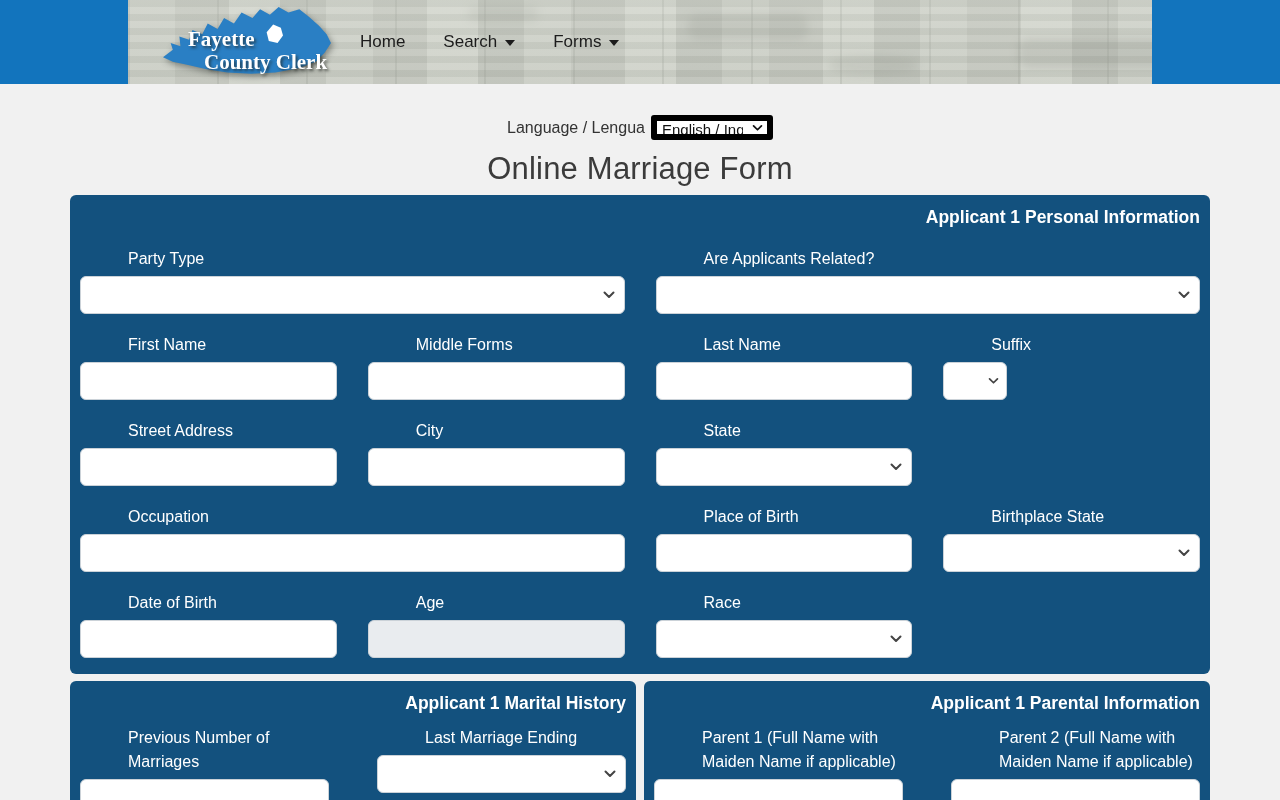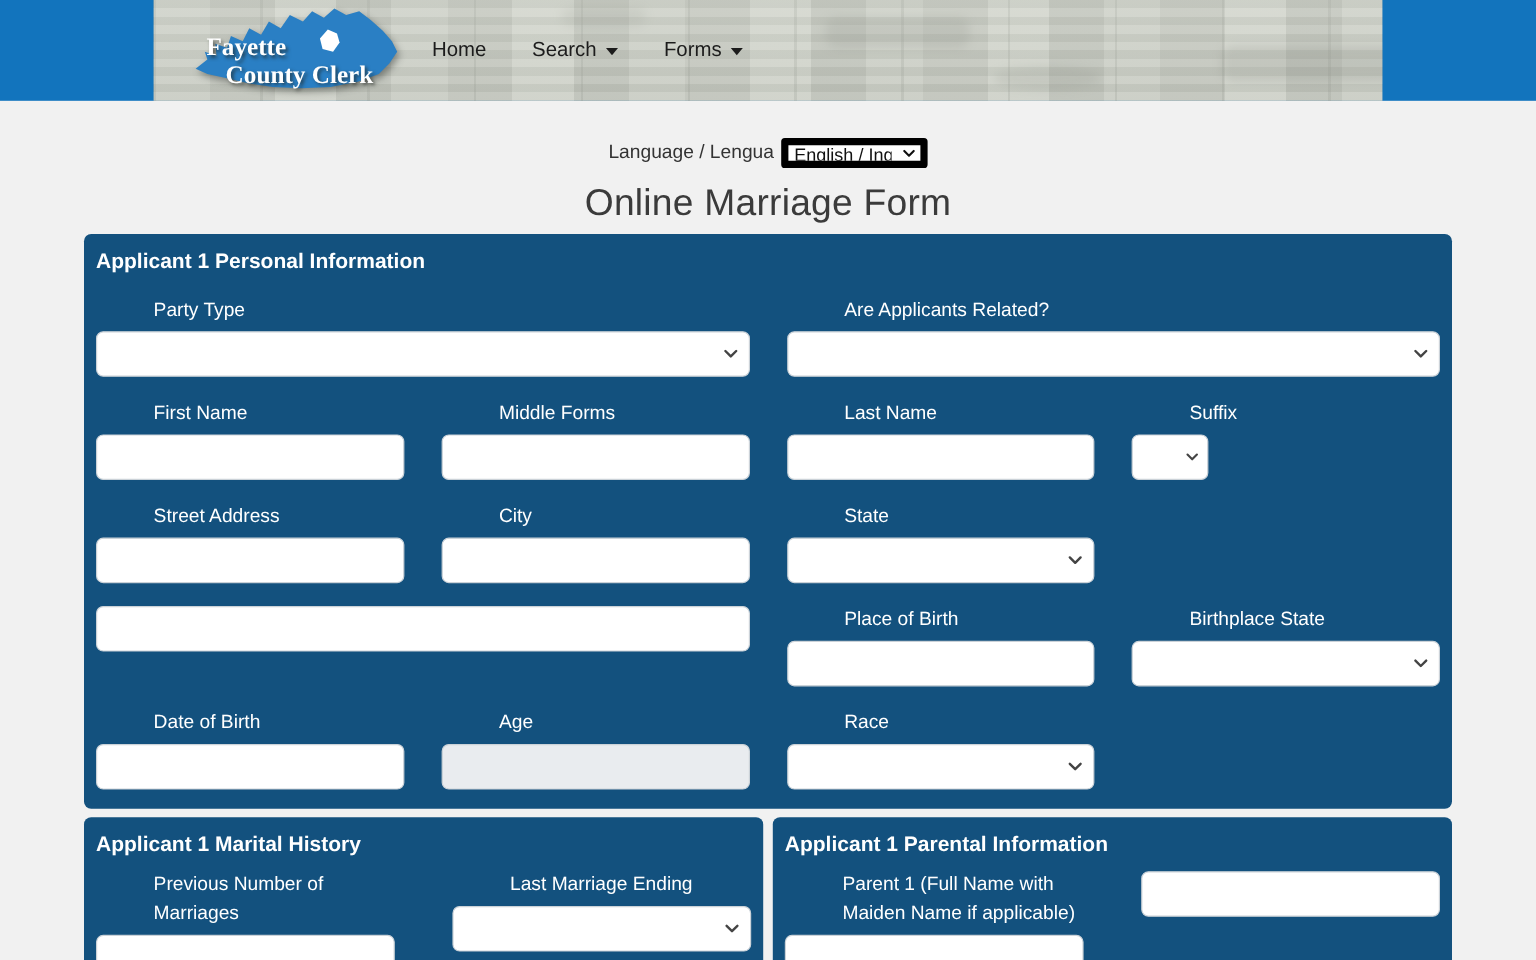--- a/index.html
+++ b/index.html
@@ -28,21 +28,21 @@
   }
   .smudge { position:absolute; filter:blur(4px); border-radius:10px; pointer-events:none; }
   .sm1 { left:560px; top:14px; width:120px; height:26px; background:rgba(96,102,92,.20); }
   .sm2 { left:890px; top:38px; width:150px; height:30px; background:rgba(90,96,88,.22); }
   .sm3 { left:700px; top:55px; width:90px; height:20px; background:rgba(100,106,96,.18); border-radius:50%; }
   .sm4 { left:340px; top:6px; width:70px; height:16px; background:rgba(104,110,100,.16); }
 
   
   .logo { position:relative; margin-left:26px; width:186px; height:76px; z-index:3; flex:0 0 auto; cursor:pointer; }
   .logo svg { position:absolute; left:0; top:2px; filter:drop-shadow(2px 3px 3px rgba(40,45,40,.45)); }
-  .logo-text { position:absolute; left:18px; top:24px; color:#fff;
+  .logo-text { position:absolute; left:34px; top:24px; color:#fff;
     font-family:"Liberation Serif","DejaVu Serif",serif; font-weight:bold;
     text-shadow:2px 2px 3px rgba(30,35,30,.65); line-height:23px; z-index:4; white-space:nowrap; }
   .logo-text .l1 { font-size:21px; display:block; }
   .logo-text .l2 { font-size:21px; display:block; margin-left:16px; }
 
   
   .nav { display:flex; align-items:center; gap:38px; margin-left:20px; z-index:3; position:relative; }
   .nav-item { font-size:17px; color:#1c1c1c; display:flex; align-items:center; gap:8px; cursor:pointer; }
   .caret { width:0; height:0; border-left:5px solid transparent; border-right:5px solid transparent;
     border-top:6px solid #1c1c1c; display:inline-block; margin-top:2px; }
@@ -55,21 +55,21 @@
     appearance:none; -webkit-appearance:none;
     width:122px; height:25px; font-size:15px; color:#111;
     border:6px solid #000000; border-radius:3px; background:#fff;
     padding:0 24px 0 5px; font-family:inherit; cursor:pointer;
   }
   .page-title { text-align:center; margin-top:11px; font-size:31px; color:#3b3b3b; font-weight:400; letter-spacing:.2px; }
 
   
   .cards { width:1140px; margin:8px auto 0; }
   .card { background:#13517e; border-radius:6px; padding:10px; color:#fff; }
-  .card-title { text-align:left; font-size:17.5px; font-weight:600; padding-top:2px; }
+  .card-title { text-align:right; font-size:17.5px; font-weight:600; padding-top:2px; }
   .grid4 { display:grid; grid-template-columns:repeat(4,1fr); column-gap:31px; margin-top:19px; }
   .grid2 { display:grid; grid-template-columns:repeat(2,1fr); column-gap:48px; margin-top:12px; }
   .span2 { grid-column:span 2; }
   .field label { display:block; font-size:16px; line-height:24px; margin-bottom:5px; color:#fff;margin-left:48px; }
   .control { position:relative; }
   .input, .select {
     width:100%; height:38px; border:1px solid #cbd2d8; border-radius:6px;
     background:#fff; font-size:15px; color:#222; padding:0 10px;
     font-family:inherit;
   }
@@ -200,20 +200,21 @@
           <select class="select"><option></option></select>
           <span class="chev"><svg width="12" height="8" viewBox="0 0 12 8">
                 <path d="M1.5 1.5 L6 6 L10.5 1.5" stroke="#444" stroke-width="2" fill="none" stroke-linecap="round" stroke-linejoin="round"></path>
               </svg></span>
         </span>
       </div>
     </div>
 
     <div class="grid4">
       <div class="field span2">
+        <label>Occupation</label>
         <span class="control"><input class="input" type="text" style=""></span>
       </div>
       <div class="field">
         <label>Place of Birth</label>
         <span class="control"><input class="input" type="text" style=""></span>
       </div>
       <div class="field">
         <label>Birthplace State</label>
         <span class="control">
           <select class="select"><option></option></select>
@@ -266,18 +267,19 @@
     </div>
 
     <div class="card half-card">
       <div class="card-title">Applicant 1 Parental Information</div>
       <div class="grid2">
         <div class="field">
           <label>Parent 1 (Full Name with Maiden Name if applicable)</label>
           <span class="control"><input class="input" type="text" style=""></span>
         </div>
         <div class="field">
+          <label>Parent 2 (Full Name with Maiden Name if applicable)</label>
           <span class="control"><input class="input" type="text" style=""></span>
         </div>
       </div>
     </div>
   </div>
 </div>
 
 </body></html>

